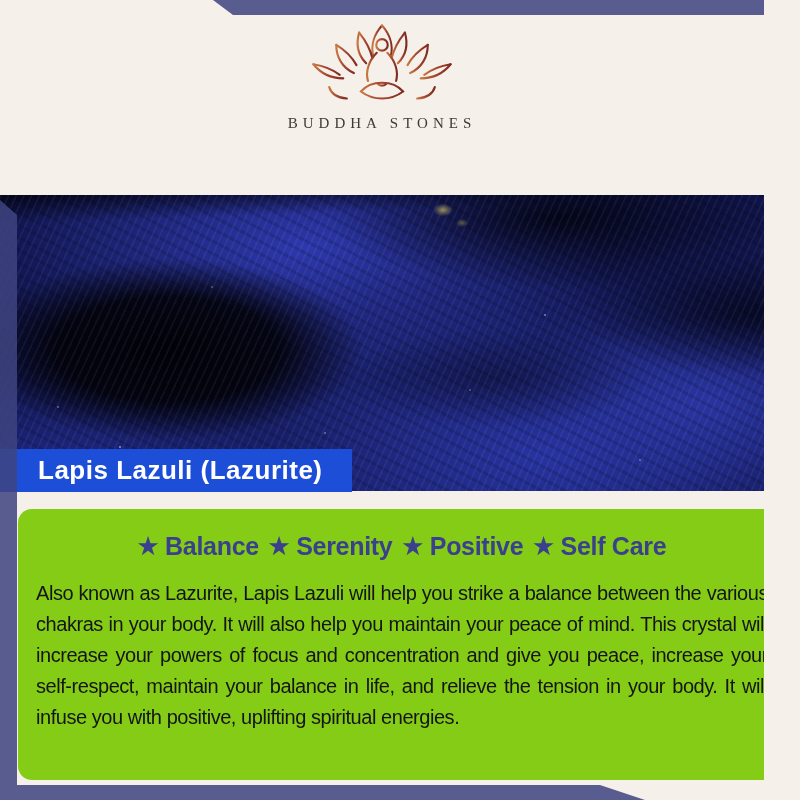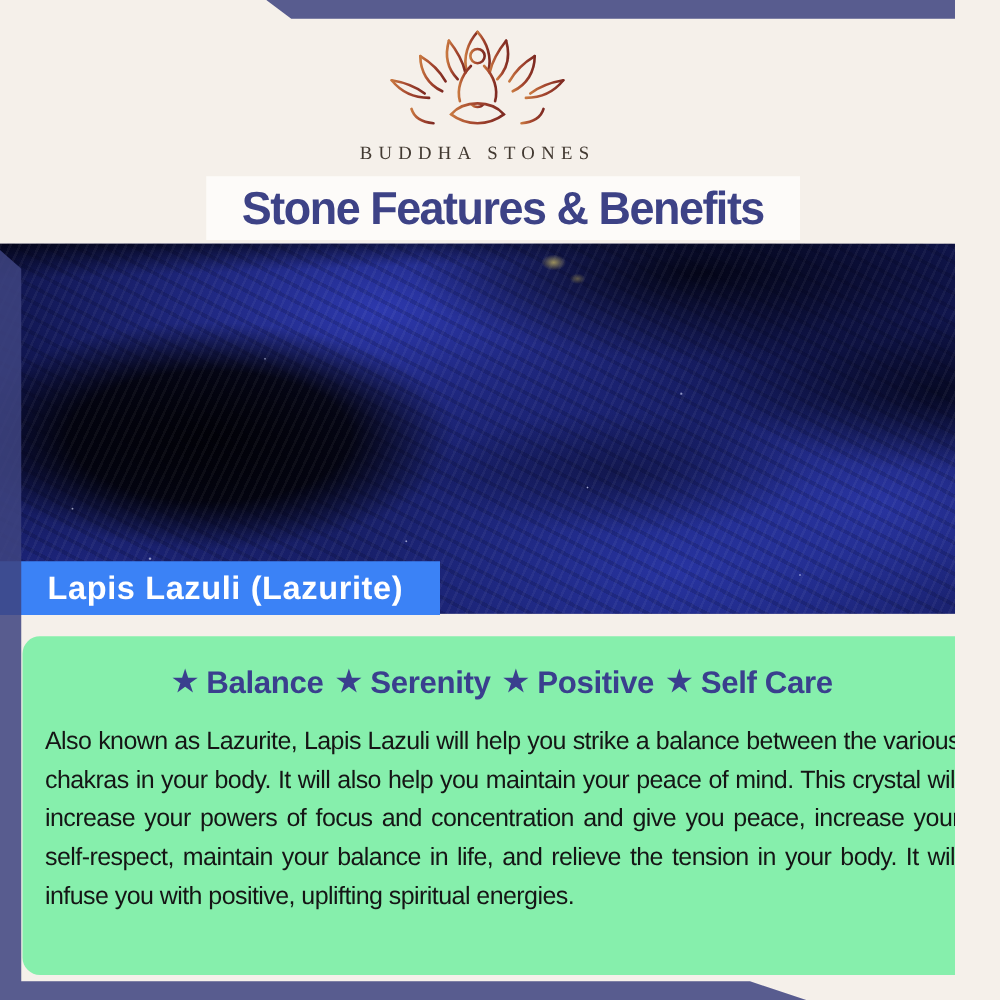--- a/index.html
+++ b/index.html
@@ -69,31 +69,31 @@
       radial-gradient(circle 1.6px at 58px 212px, rgba(225,230,255,.8), rgba(225,230,255,0) 70%),
       radial-gradient(circle 2px at 545px 120px, rgba(215,220,255,.8), rgba(215,220,255,0) 70%),
       radial-gradient(circle 1.6px at 640px 265px, rgba(215,220,255,.8), rgba(215,220,255,0) 70%),
       radial-gradient(circle 1.6px at 470px 195px, rgba(215,220,255,.75), rgba(215,220,255,0) 70%),
       radial-gradient(circle 1.6px at 212px 92px, rgba(215,220,255,.7), rgba(215,220,255,0) 70%);
   }
 
   
   .stone-banner {
     position:absolute; left:0; top:449px; width:352px; height:43px;
-    background:#3b82f6; z-index:3;
+    background:#1d4ed8; z-index:3;
     display:flex; align-items:center; box-sizing:border-box; padding-left:38px;
   }
   .stone-banner-label {
     color:#ffffff; font-size:26px; font-weight:bold; letter-spacing:.5px; white-space:nowrap;
   }
 
   
   .card {
     position:absolute; left:18px; top:509px; width:768px; height:271px;
-    background:#86efac; border-radius:14px; z-index:2;
+    background:#84cc16; border-radius:14px; z-index:2;
     box-sizing:border-box; padding:23px 16px 0 16px;
   }
   .tagline {
     text-align:center; color:#3a3f8e; font-weight:bold;
     font-size:25px; letter-spacing:-0.3px; white-space:nowrap;
   }
   .tagline .star { font-size:23px; position:relative; top:-1px; }
   .tagline .benefit { margin:0 10px 0 7px; }
   .tagline .benefit:last-child { margin-right:0; }
   .description {
@@ -145,23 +145,20 @@
         <circle cx="90" cy="26" r="6.5"></circle>
         <path d="M84,35 C75,44 71,56 74,67"></path>
         <path d="M96,35 C105,44 109,56 106,67"></path>
         <path d="M85,70 C87,73 93,73 95,70"></path>
         <path d="M66,79 C72,72 80,69 90,69 C100,69 108,72 114,79 C106,85 97,87 90,87 C83,87 74,85 66,79 Z"></path>
       </g>
     </svg>
     <div class="brand-name">BUDDHA STONES</div>
   </div>
 
-  <div class="title-strip">
-    <div class="page-title">Stone Features &amp; Benefits</div>
-  </div>
 
   <div class="photo"></div>
 
   <div class="stone-banner">
     <span class="stone-banner-label">Lapis Lazuli (Lazurite)</span>
   </div>
 
   <div class="card">
     <div class="tagline">
       <span class="star">★</span><span class="benefit">Balance</span><span class="star">★</span><span class="benefit">Serenity</span><span class="star">★</span><span class="benefit">Positive</span><span class="star">★</span><span class="benefit">Self Care</span>

